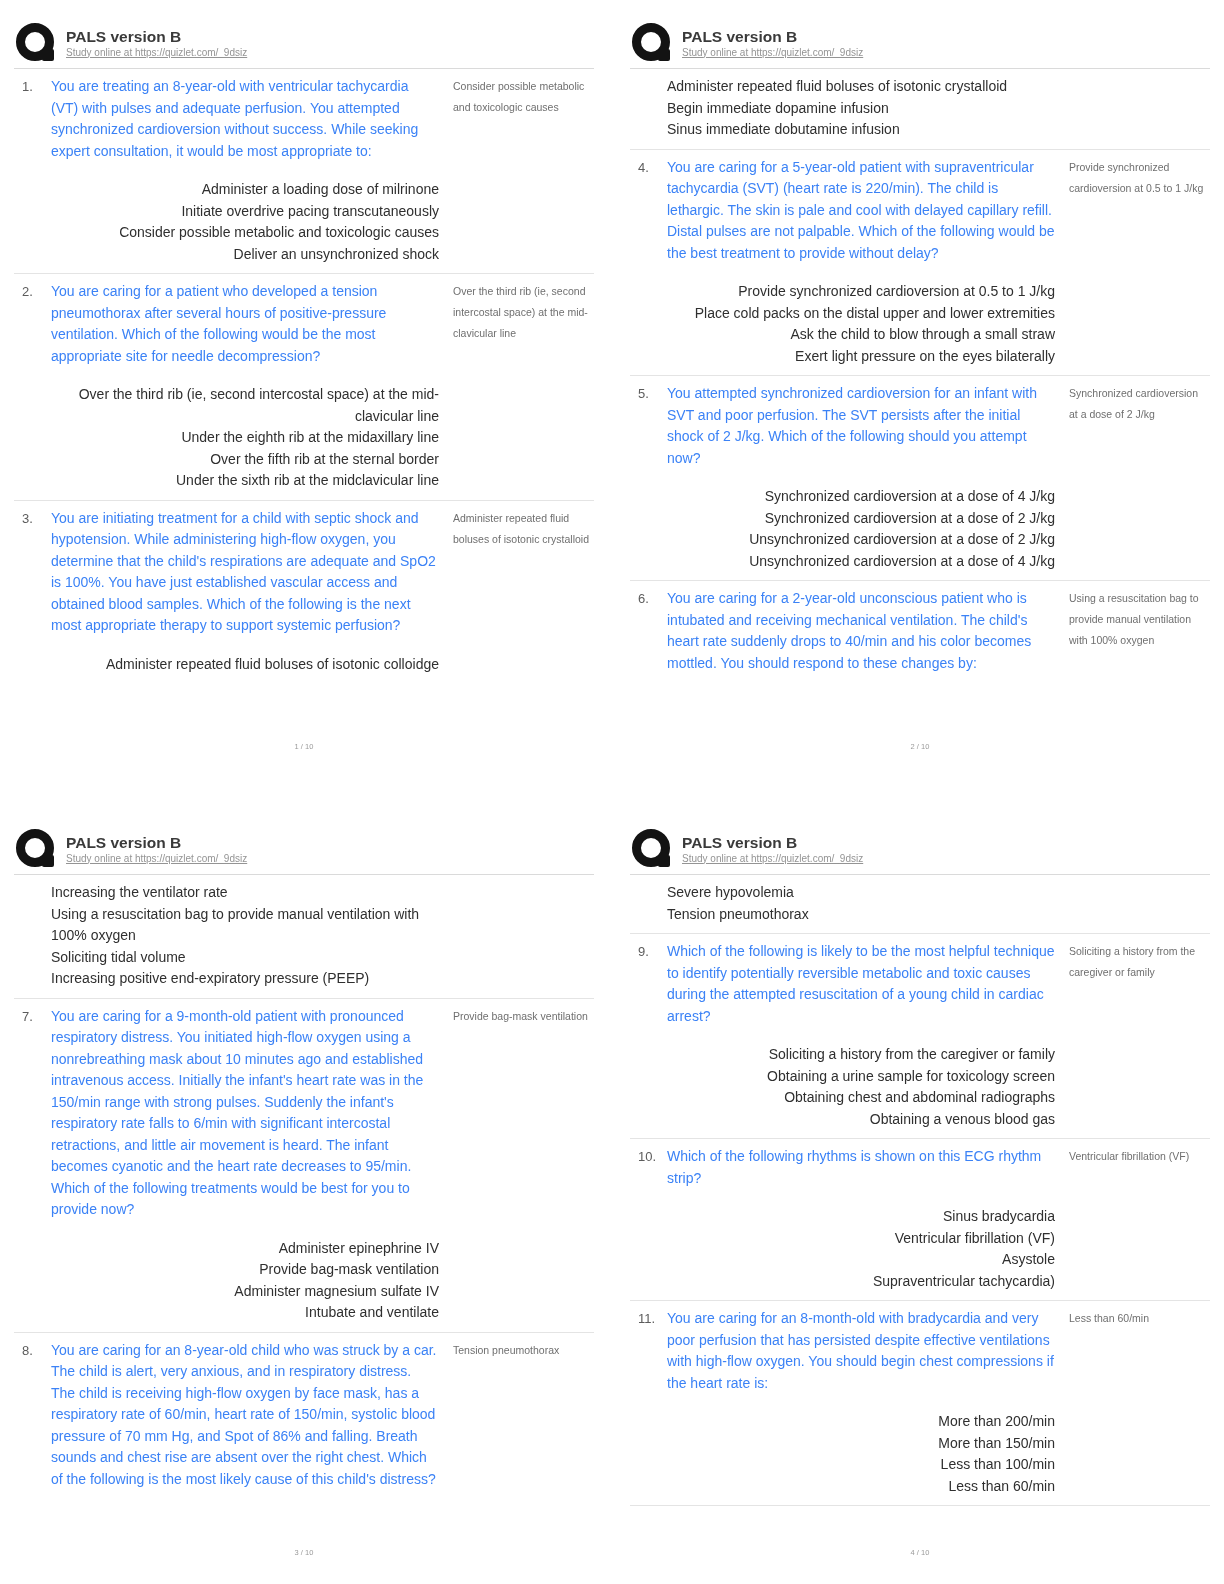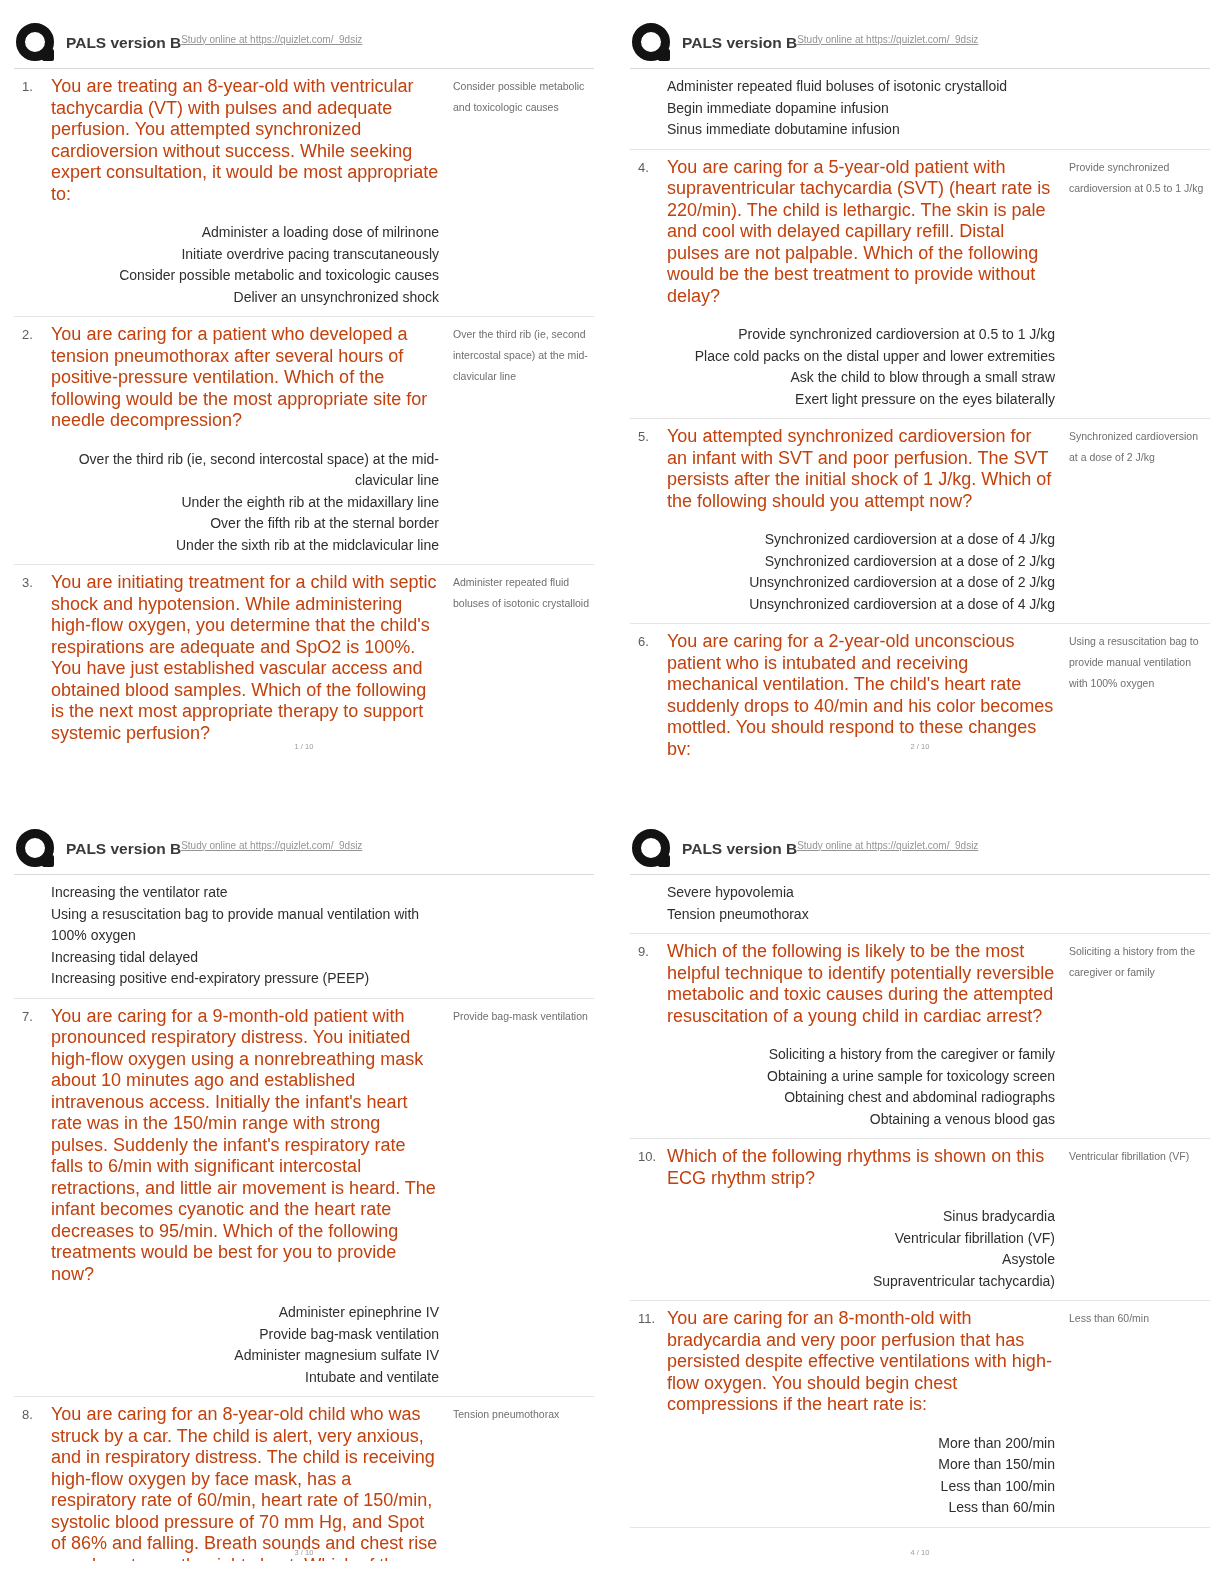--- a/index.html
+++ b/index.html
@@ -25,36 +25,36 @@
   }
   .qlogo{position:relative;width:38px;height:38px;flex:0 0 auto;}
   .qlogo .ring{
     position:absolute;left:0;top:0;width:38px;height:38px;
     border-radius:50%;border:9px solid #131313;box-sizing:border-box;
   }
   .qlogo .tail{
     position:absolute;right:0px;bottom:0px;width:12px;height:12px;
     background:#131313;border-radius:2px;
   }
-  .hmeta{display:flex;flex-direction:row;justify-content:center;}
+  .hmeta{display:flex;flex-direction:column;justify-content:center;}
   .htitle{font-size:15.5px;font-weight:bold;color:#3a3a3a;line-height:19px;}
   .hsub{font-size:10px;color:#949494;line-height:11px;margin-top:1px;text-decoration:underline;}
 
   .pbody{padding:0;}
   .item{
     display:flex;align-items:flex-start;
     padding:7px 0 8px 0;
   }
   .item.divided{border-bottom:1px solid #e4e4e4;}
   .num{
     flex:0 0 29px;padding-left:8px;box-sizing:content-box;
     font-size:13px;color:#5c5c5c;line-height:21.5px;
   }
   .qcol{flex:0 0 388px;width:388px;}
-  .qtext{font-size:18px;line-height:21.5px;color:#c2410c;margin:0;}
+  .qtext{font-size:14px;line-height:21.5px;color:#3b82f6;margin:0;}
   .opts{font-size:14px;line-height:21.5px;color:#2f2f2f;margin:0;}
   .opts.gap{margin-top:17px;text-align:right;}
   .opt{margin:0;}
   .acol{
     flex:1 1 auto;margin-left:14px;padding-right:2px;
     font-size:10.5px;line-height:21px;color:#6f6f6f;
   }
   .pfooter{
     position:absolute;left:0;right:0;bottom:4px;
     text-align:center;font-size:7.5px;color:#9a9a9a;margin-top:24px;
@@ -147,21 +147,21 @@
             <div class="opt">Place cold packs on the distal upper and lower extremities</div>
             <div class="opt">Ask the child to blow through a small straw</div>
             <div class="opt">Exert light pressure on the eyes bilaterally</div>
           </div>
         </div>
         <div class="acol">Provide synchronized cardioversion at 0.5 to 1 J/kg</div>
       </div>
       <div class="item divided">
         <div class="num">5.</div>
         <div class="qcol">
-          <p class="qtext">You attempted synchronized cardioversion for an infant with SVT and poor perfusion. The SVT persists after the initial shock of 1 J/kg. Which of the following should you attempt now?</p>
+          <p class="qtext">You attempted synchronized cardioversion for an infant with SVT and poor perfusion. The SVT persists after the initial shock of 2 J/kg. Which of the following should you attempt now?</p>
           <div class="opts gap">
             <div class="opt">Synchronized cardioversion at a dose of 4 J/kg</div>
             <div class="opt">Synchronized cardioversion at a dose of 2 J/kg</div>
             <div class="opt">Unsynchronized cardioversion at a dose of 2 J/kg</div>
             <div class="opt">Unsynchronized cardioversion at a dose of 4 J/kg</div>
           </div>
         </div>
         <div class="acol">Synchronized cardioversion at a dose of 2 J/kg</div>
       </div>
       <div class="item">
@@ -186,21 +186,21 @@
         <div class="hsub">Study online at https://quizlet.com/_9dsiz</div>
       </div>
     </div>
     <div class="pbody">
       <div class="item divided">
         <div class="num"></div>
         <div class="qcol">
           <div class="opts">
             <div class="opt">Increasing the ventilator rate</div>
             <div class="opt">Using a resuscitation bag to provide manual ventilation with 100% oxygen</div>
-            <div class="opt">Increasing tidal delayed</div>
+            <div class="opt">Soliciting tidal volume</div>
             <div class="opt">Increasing positive end-expiratory pressure (PEEP)</div>
           </div>
         </div>
         <div class="acol"></div>
       </div>
       <div class="item divided">
         <div class="num">7.</div>
         <div class="qcol">
           <p class="qtext">You are caring for a 9-month-old patient with pronounced respiratory distress. You initiated high-flow oxygen using a nonrebreathing mask about 10 minutes ago and established intravenous access. Initially the infant's heart rate was in the 150/min range with strong pulses. Suddenly the infant's respiratory rate falls to 6/min with significant intercostal retractions, and little air movement is heard. The infant becomes cyanotic and the heart rate decreases to 95/min. Which of the following treatments would be best for you to provide now?</p>
           <div class="opts gap">

